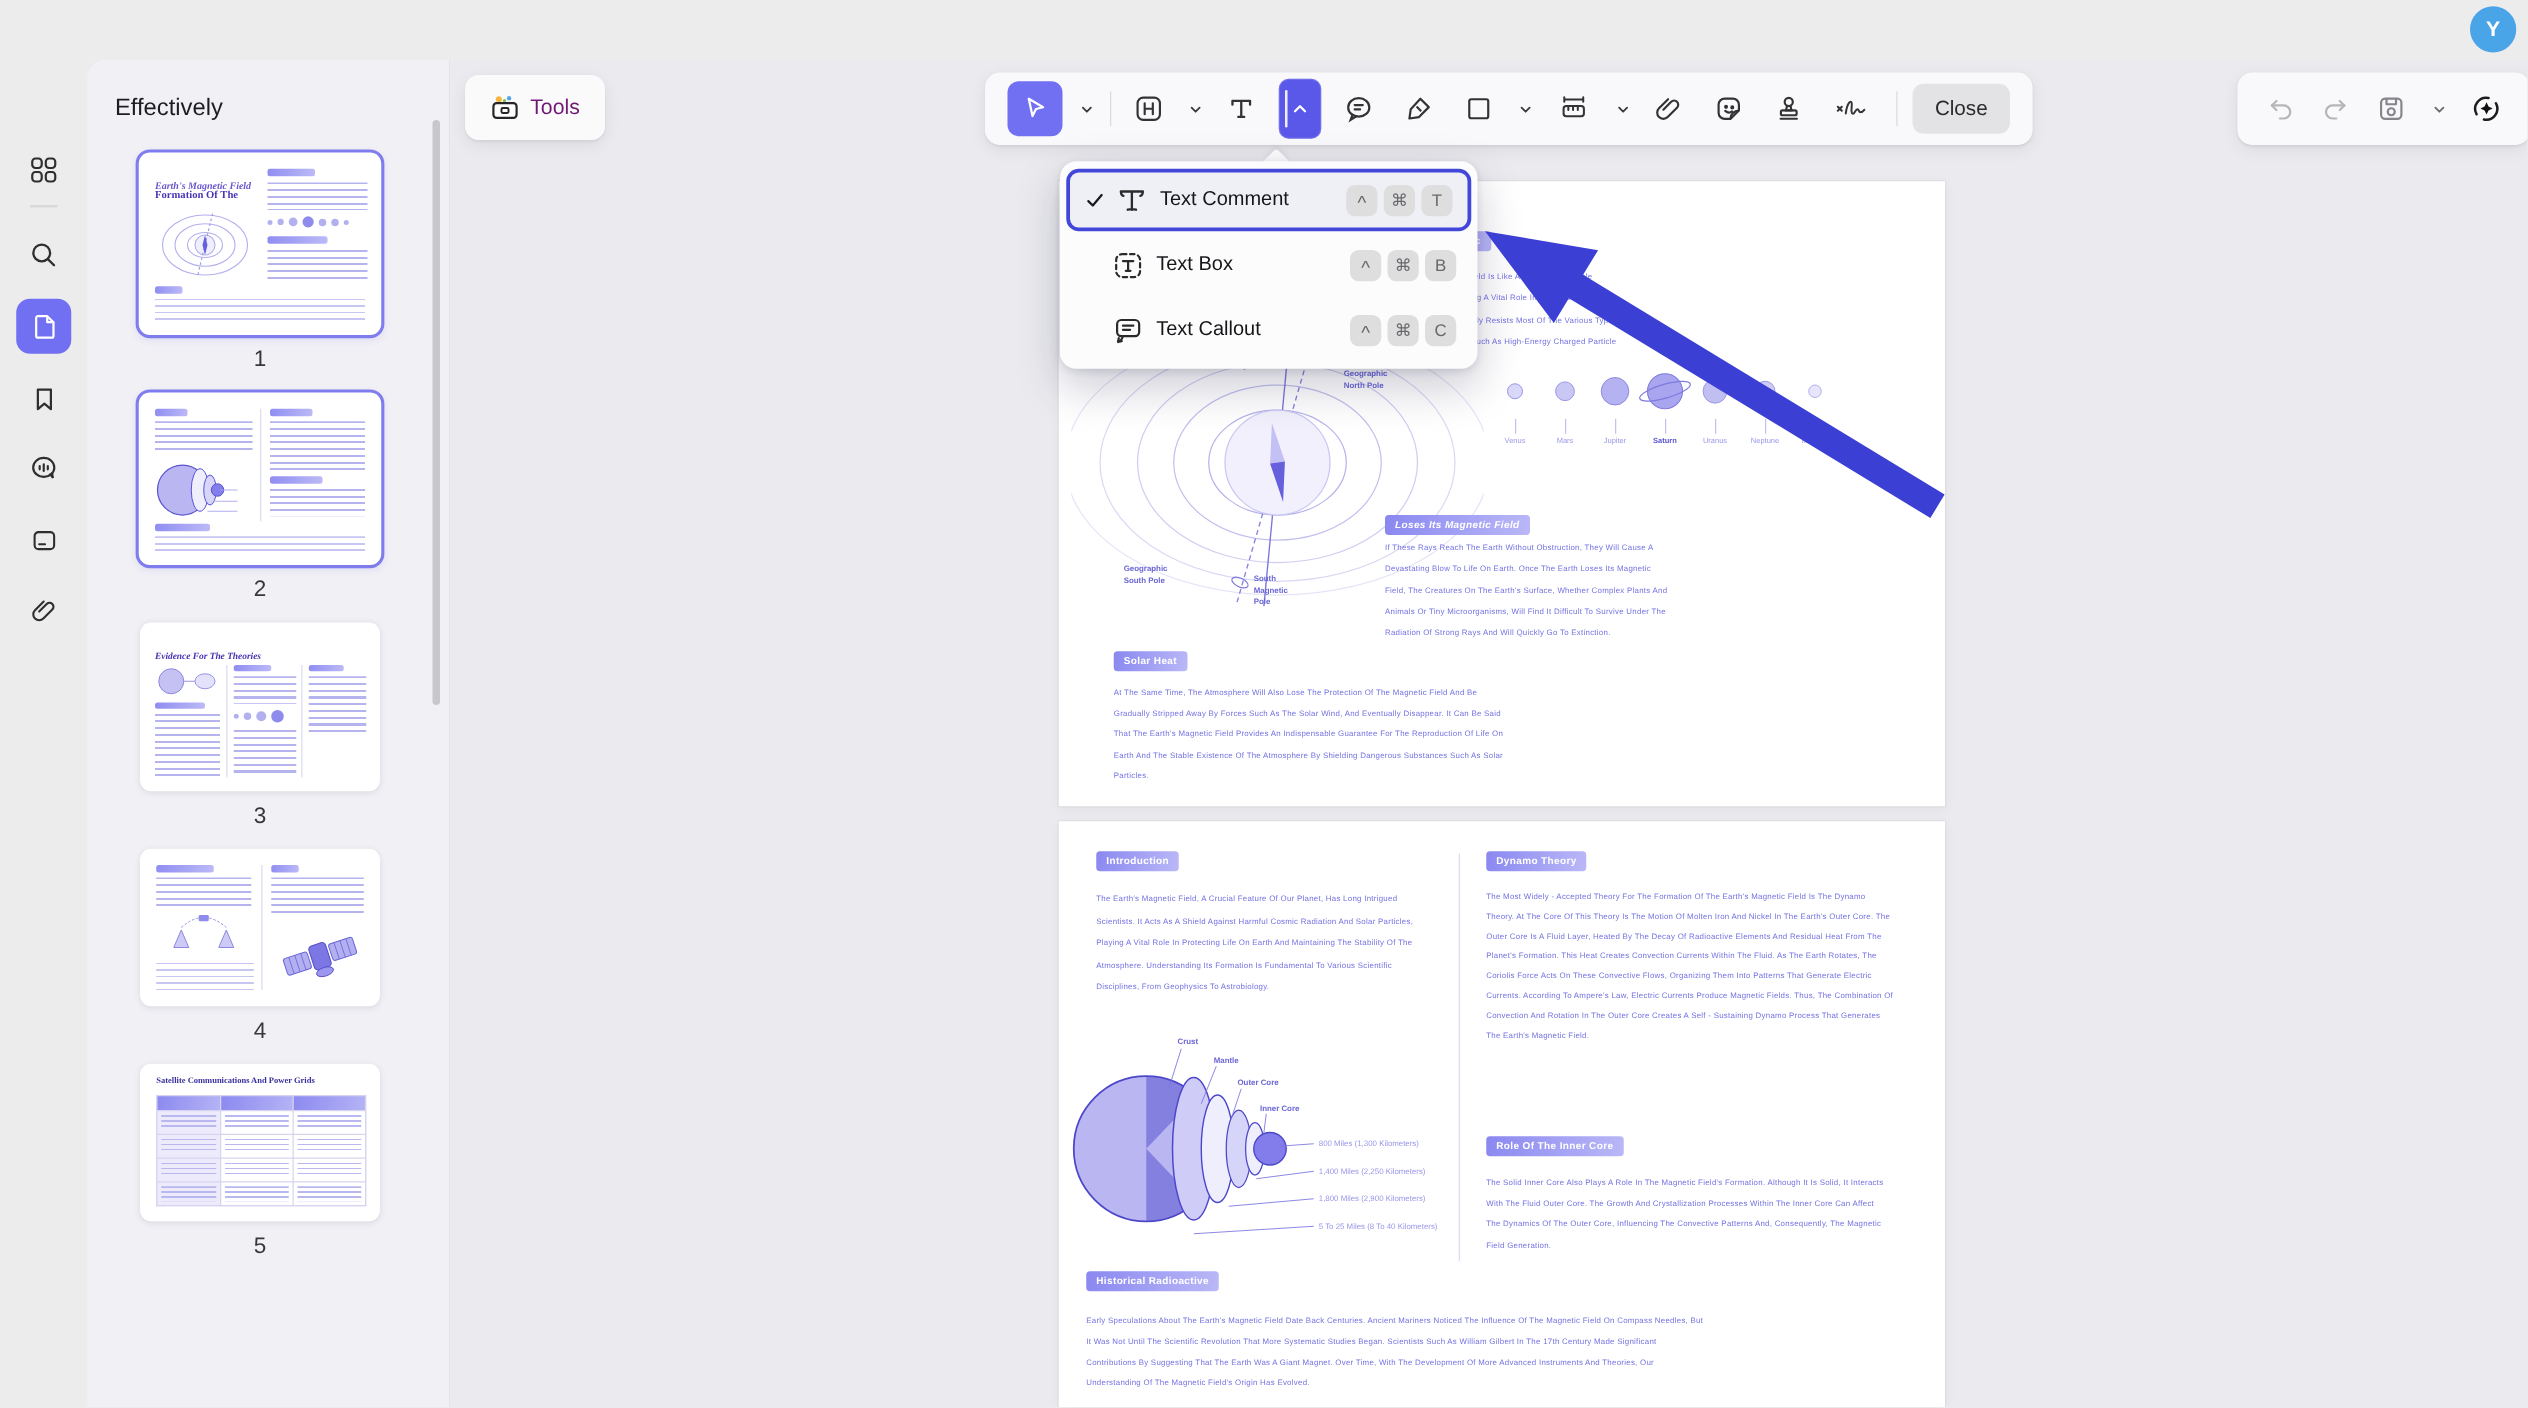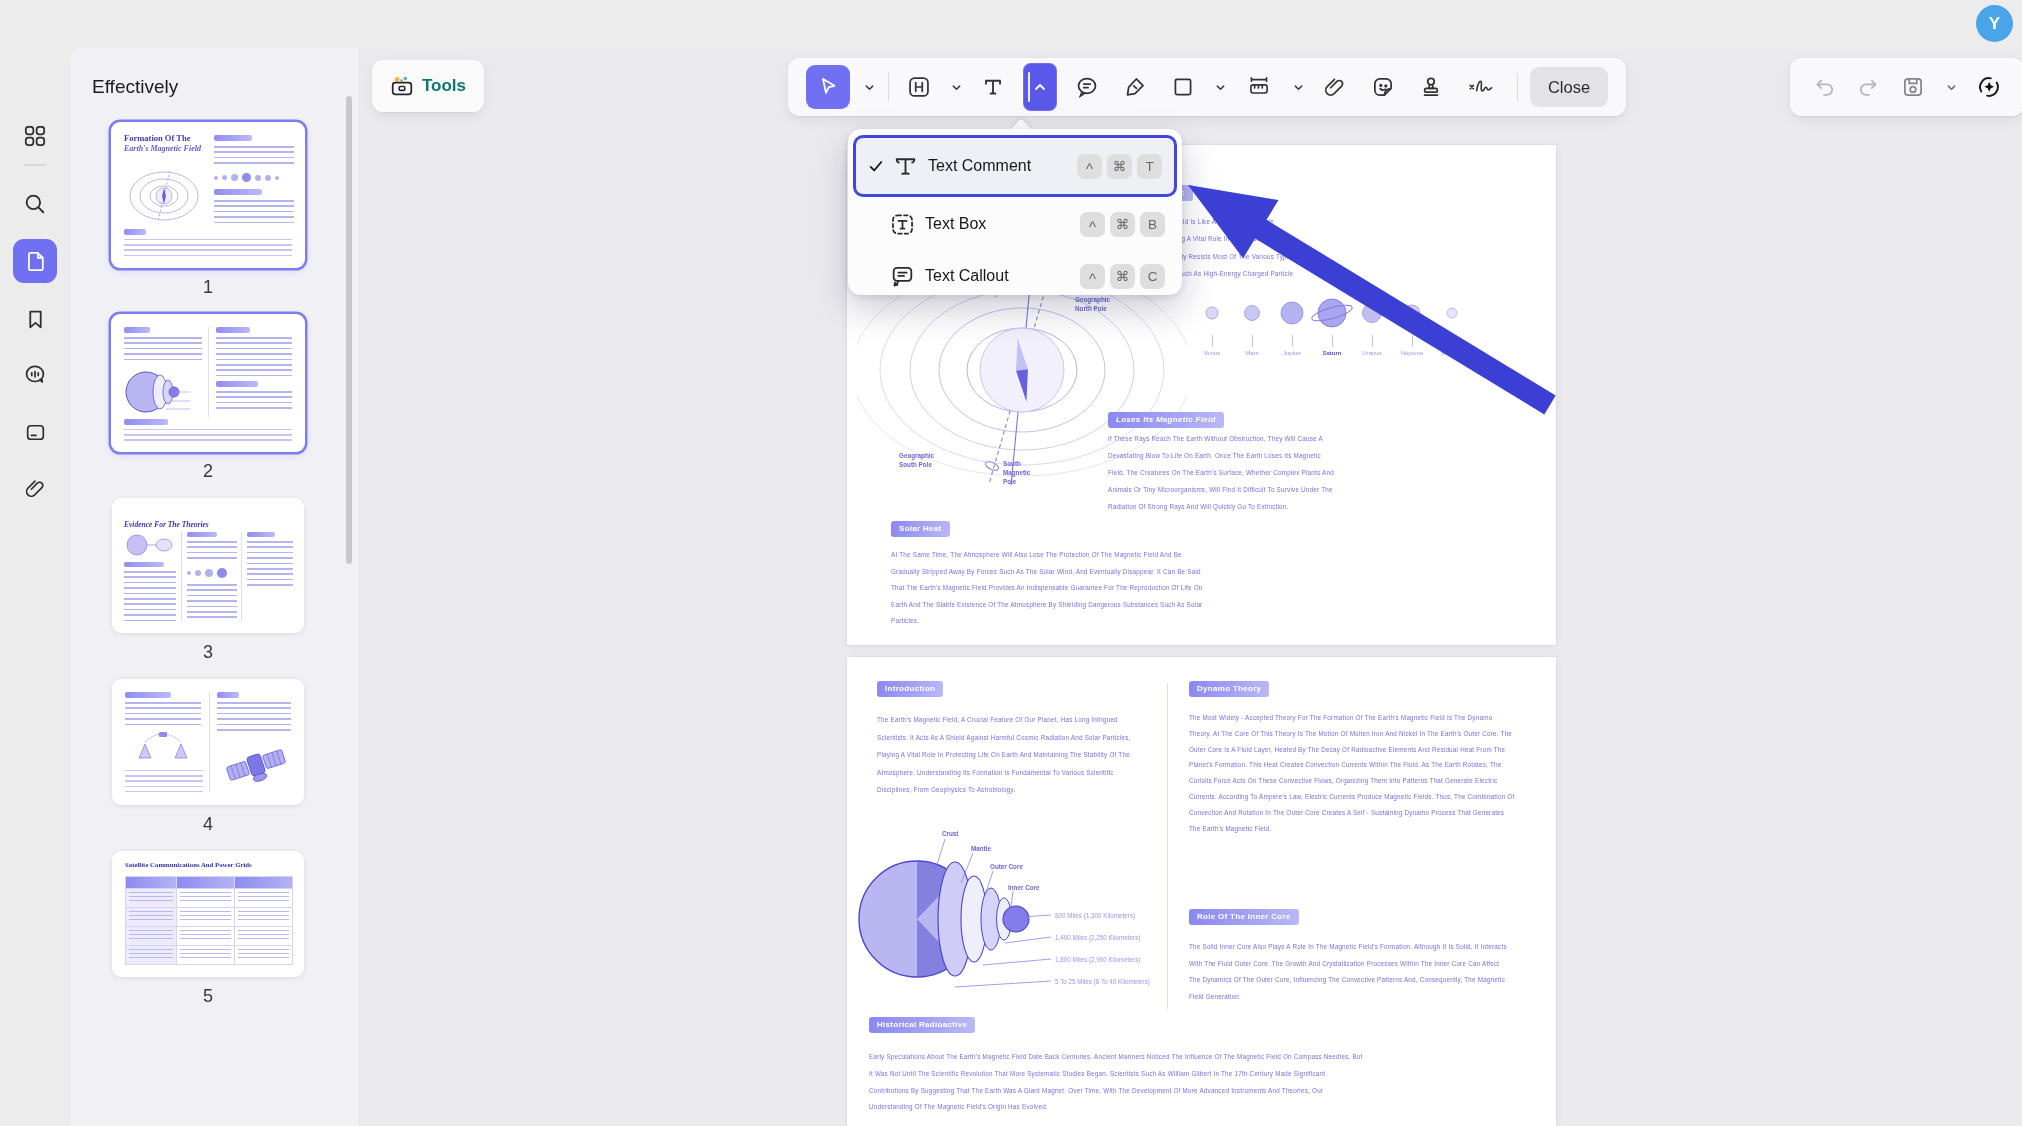--- a/index.html
+++ b/index.html
@@ -41,21 +41,21 @@
   .m-dots i{display:block;border-radius:50%;background:#b3b0f0;}
   .m-table{position:absolute;display:grid;grid-template-columns:50px 57px 57px;grid-auto-rows:auto;gap:1px;background:#d6d4f0;border:1px solid #d6d4f0;}
   .m-table .hc{height:11px;background:linear-gradient(100deg,#8c8af0,#b5b3f5);}
   .m-table .bc{height:18px;background:#fff;padding:3px 3px;}
   .m-table .bc.first{background:#eceafb;}
   .m-table .bc span{display:block;width:100%;height:100%;background:repeating-linear-gradient(to bottom,#b9b7ef 0,#b9b7ef 1.2px,transparent 1.2px,transparent 4px);}
 
   
   .float-bar{position:absolute;top:58px;height:58px;display:inline-flex;align-items:center;background:rgba(250,250,251,.95);border-radius:12px;box-shadow:0 1px 2px rgba(0,0,0,.06),0 4px 14px rgba(0,0,0,.07);}
   .tools-btn{position:absolute;left:372px;top:60px;width:112px;height:52px;display:flex;align-items:center;justify-content:center;gap:8px;background:rgba(250,250,251,.97);border-radius:11px;box-shadow:0 1px 2px rgba(0,0,0,.06),0 4px 14px rgba(0,0,0,.07);}
-  .tools-label{font-size:17px;font-weight:700;color:#0f766e;}
+  .tools-label{font-size:17px;font-weight:400;color:#701a75;}
   .main-bar{left:788px;padding:0 18px;gap:12px;}
   .right-bar{left:1790px;padding:0 20px;gap:16px;}
   .tbtn{width:36px;height:44px;display:flex;align-items:center;justify-content:center;border-radius:9px;flex:none;}
   .tbtn.w44{width:44px;}
   .tbtn.sel{background:#716ff2;}
   .chev{width:14px;height:44px;display:flex;align-items:center;justify-content:center;flex:none;}
   .vdiv{width:1px;height:28px;background:#dcdcdf;flex:none;}
   .active-chev{position:relative;width:34px;height:48px;border-radius:8px;background:#5a58e8;display:flex;align-items:center;justify-content:center;flex:none;box-shadow:inset 0 0 0 1px rgba(255,255,255,.15);}
   .active-chev::before{content:"";position:absolute;left:5px;top:9px;width:2px;height:30px;background:rgba(255,255,255,.9);border-radius:1px;}
   .close-btn{width:78px;height:40px;border-radius:9px;background:#e3e3e6;display:flex;align-items:center;justify-content:center;font-size:16.5px;color:#2b2b2e;flex:none;}
@@ -76,21 +76,21 @@
   .planet .ballwrap{height:36px;display:flex;align-items:center;justify-content:center;}
   .planet .tick{width:1px;height:12px;background:#c3c1f0;margin-top:4px;}
   .planet .pname{margin-top:3px;font-size:6px;color:#9b99e8;white-space:nowrap;}
   .planet:nth-child(4) .pname{color:#5a55d0;font-weight:700;}
   .page-divider{position:absolute;width:1px;background:#dddcf0;}
 
   
   .menu{position:absolute;left:848px;top:129px;width:334px;height:166px;background:#fcfcfd;border-radius:13px;box-shadow:0 2px 6px rgba(20,20,60,.10),0 14px 36px rgba(20,20,60,.22);padding:5px;z-index:10;}
   .menu-caret{position:absolute;left:1013px;top:122px;width:16px;height:16px;background:#fcfcfd;transform:rotate(45deg);border-radius:3px;z-index:9;box-shadow:-2px -2px 4px rgba(20,20,60,.05);}
   .menu-row{position:relative;height:52px;display:flex;align-items:center;padding:0 8px 0 8px;}
-  .menu-row.hl{height:62px;margin:1px 0;border:3px solid #4247da;background:#eff0f5;border-radius:10px;}
+  .menu-row.hl{height:50px;margin:1px 0;border:3px solid #4247da;background:#eff0f5;border-radius:10px;}
   .m-check{width:24px;display:flex;align-items:center;justify-content:center;}
   .m-icon{width:34px;display:flex;align-items:center;justify-content:center;}
   .m-label{flex:1;font-size:16px;color:#17171a;font-weight:500;padding-left:6px;}
   .keys{display:flex;gap:5px;margin-right:4px;}
   .key{width:25px;height:25px;border-radius:7px;background:#dededf;color:#68686c;display:flex;align-items:center;justify-content:center;font-size:13.5px;}
   .key.caret{font-size:15px;padding-top:4px;}
 
   .big-arrow{position:absolute;left:1150px;top:150px;z-index:11;pointer-events:none;}
 </style>
 </head>
@@ -148,21 +148,21 @@
     </div>
   </div>
 
   <div class="thumb-panel">
     <div class="thumb-header">Effectively</div>
     <div class="thumb-list">
 
       <div class="thumb-item">
         <div class="thumb-card selected">
           <div class="mini" style="width:184px;height:136px;">
-            <div class="m-title" style="left:8px;top:6px;font-size:8.5px;">Formation Of The</div>
+            <div class="m-title" style="left:8px;top:23px;font-size:8.5px;">Formation Of The</div>
             <div class="m-title it" style="left:8px;top:17px;font-size:8px;">Earth's Magnetic Field</div>
             <svg class="abs" style="left:6px;top:34px;" width="84" height="66" viewBox="0 0 84 66">
               <g fill="none" stroke="#b3b0ee" stroke-width="0.9">
                 <ellipse cx="42" cy="35" rx="14" ry="10"></ellipse>
                   <ellipse cx="42" cy="35" rx="24" ry="17"></ellipse>
                   <ellipse cx="42" cy="35" rx="34" ry="24"></ellipse>
                 <circle cx="42" cy="35" r="8" fill="#efeefb"></circle>
                 <path d="M48 10 L36 60" stroke="#9b97e6" stroke-dasharray="2 2"></path>
               </g>
               <polygon points="42,27 40,35 42,43 44,35" fill="#6660dc"></polygon>

